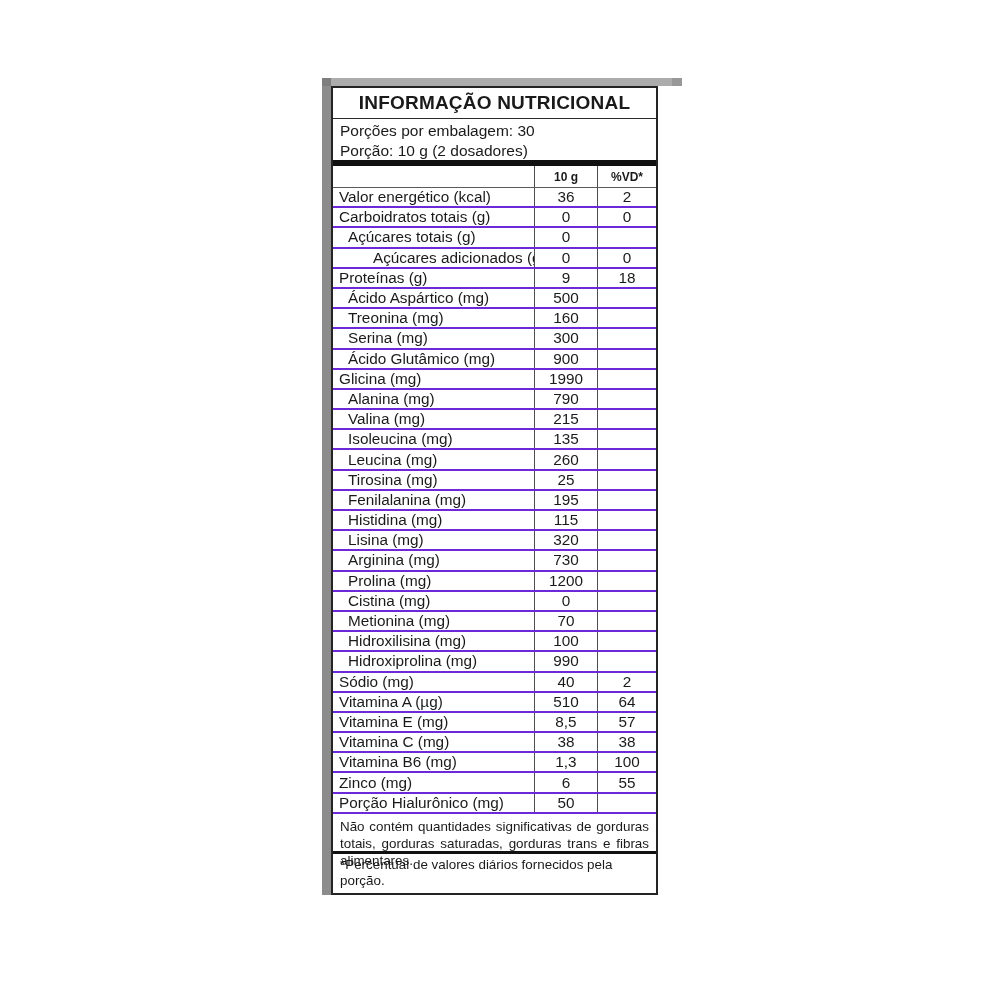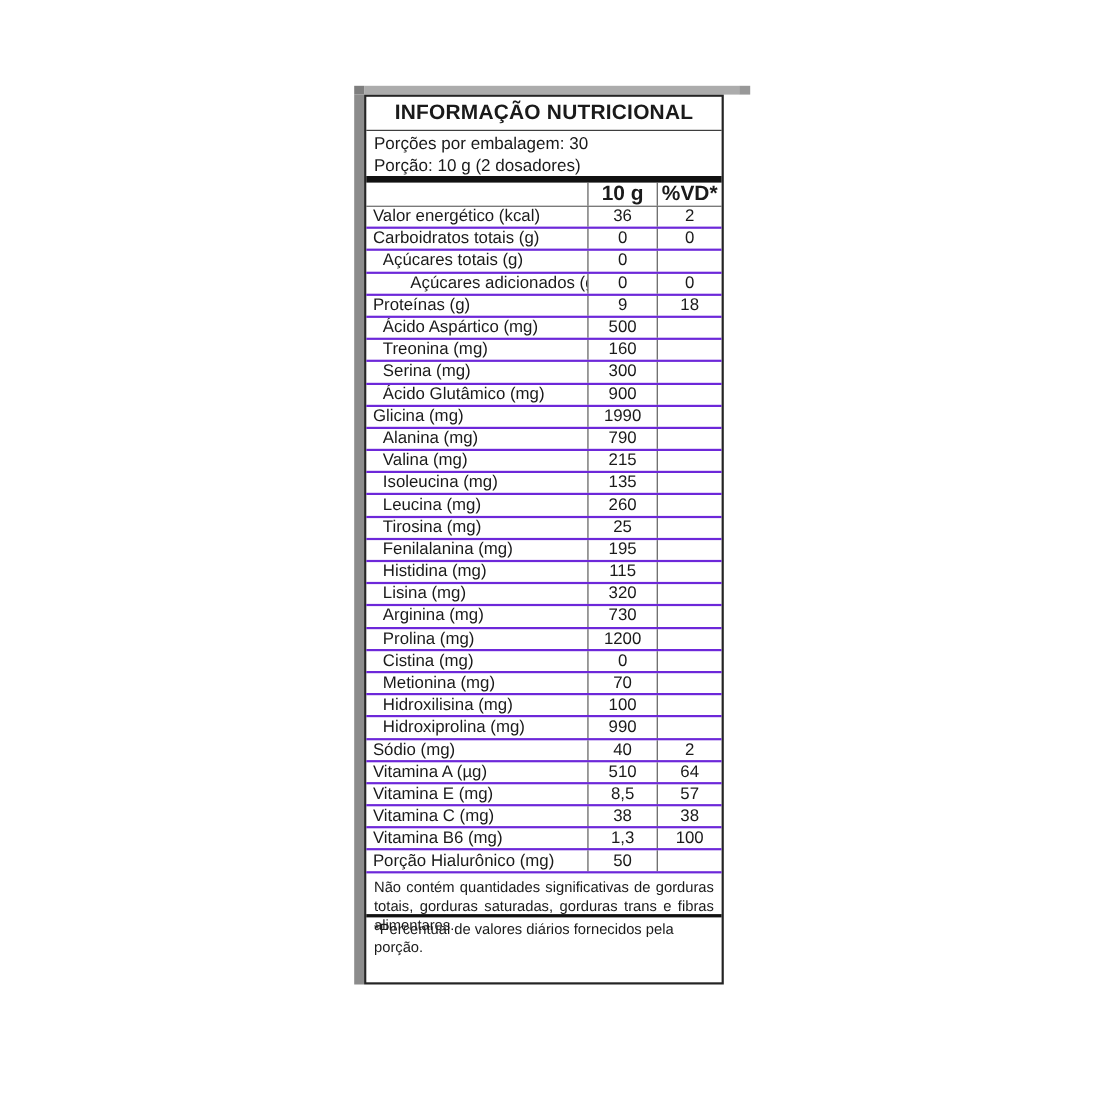--- a/index.html
+++ b/index.html
@@ -21,21 +21,21 @@
   .title { height:30px; display:flex; align-items:center; justify-content:center;
            font-weight:bold; font-size:19px; letter-spacing:.2px; }
   .title-rule { height:1px; background:#2a2a2a; }
 
   .portions { padding:2px 7px 0 7px; font-size:15.5px; line-height:19.5px; height:41px; }
 
   .thick-bar { height:6px; background:#111111; }
 
   .grid { display:flex; flex-direction:column; }
   .g-row { display:flex; height:20.2px; border-bottom:2px solid #6d28d9; align-items:center; font-size:15.3px; }
-  .g-row.head { height:22px; font-weight:bold; border-bottom:1px solid #5a5a5a; font-size:19px;justify-content:flex-end; }
+  .g-row.head { height:22px; font-weight:bold; border-bottom:1px solid #5a5a5a; font-size:12px;justify-content:flex-end; }
   .c-name { flex:1; padding-left:6px; white-space:nowrap; overflow:hidden; }
   .c-amt  { width:64px; align-self:stretch; display:flex; align-items:center; justify-content:center;
             border-left:1px solid #4f4f4f; border-right:1px solid #4f4f4f; }
   .c-dv   { width:58px; align-self:stretch; display:flex; align-items:center; justify-content:center; }
 
   .note { padding:4px 7px 0 7px; font-size:13.4px; line-height:17px; text-align:justify; height:37px; }
   .footer-rule { height:3px; background:#111111; }
   .footnote { padding:3px 7px 0 7px; font-size:13.4px; line-height:16px; }
 </style>
 </head>
@@ -236,20 +236,25 @@
     <div class="c-dv">38</div>
   </div>
 
   <div class="g-row">
     <div class="c-name" style="padding-left: 6px;">Vitamina B6 (mg)</div>
     <div class="c-amt">1,3</div>
     <div class="c-dv">100</div>
   </div>
 
 
+  <div class="g-row">
+    <div class="c-name" style="padding-left: 6px;">Zinco (mg)</div>
+    <div class="c-amt">6</div>
+    <div class="c-dv">55</div>
+  </div>
 
   <div class="g-row">
     <div class="c-name" style="padding-left: 6px;">Porção Hialurônico (mg)</div>
     <div class="c-amt">50</div>
     <div class="c-dv"></div>
   </div>
 </div>
       </div>
 
       <div class="note">Não contém quantidades significativas de gorduras totais, gorduras saturadas, gorduras trans e fibras alimentares.</div>

